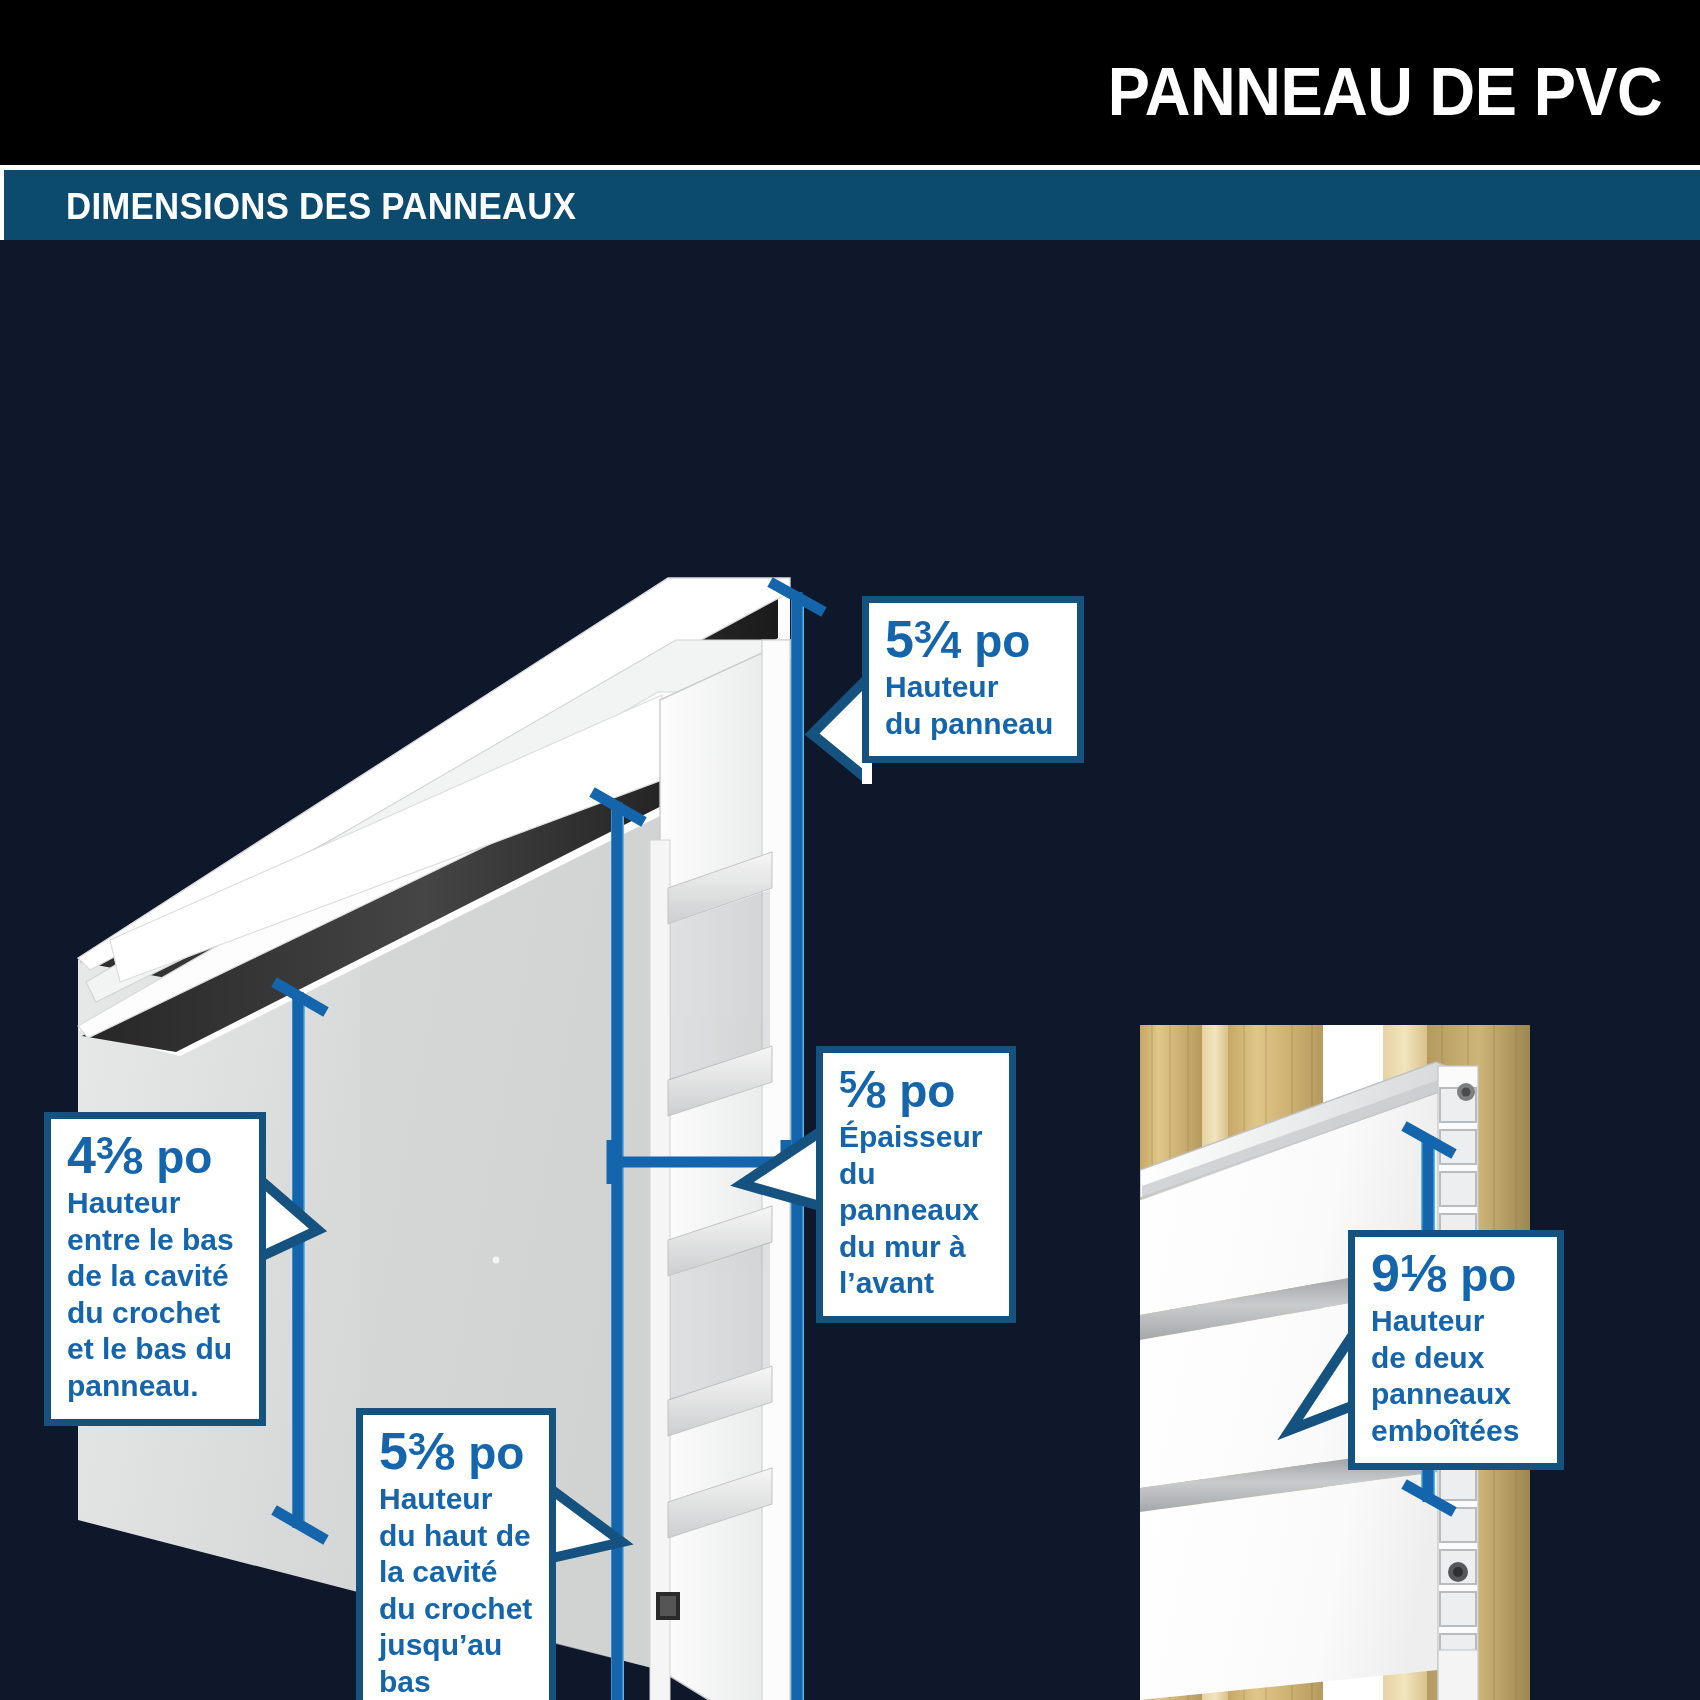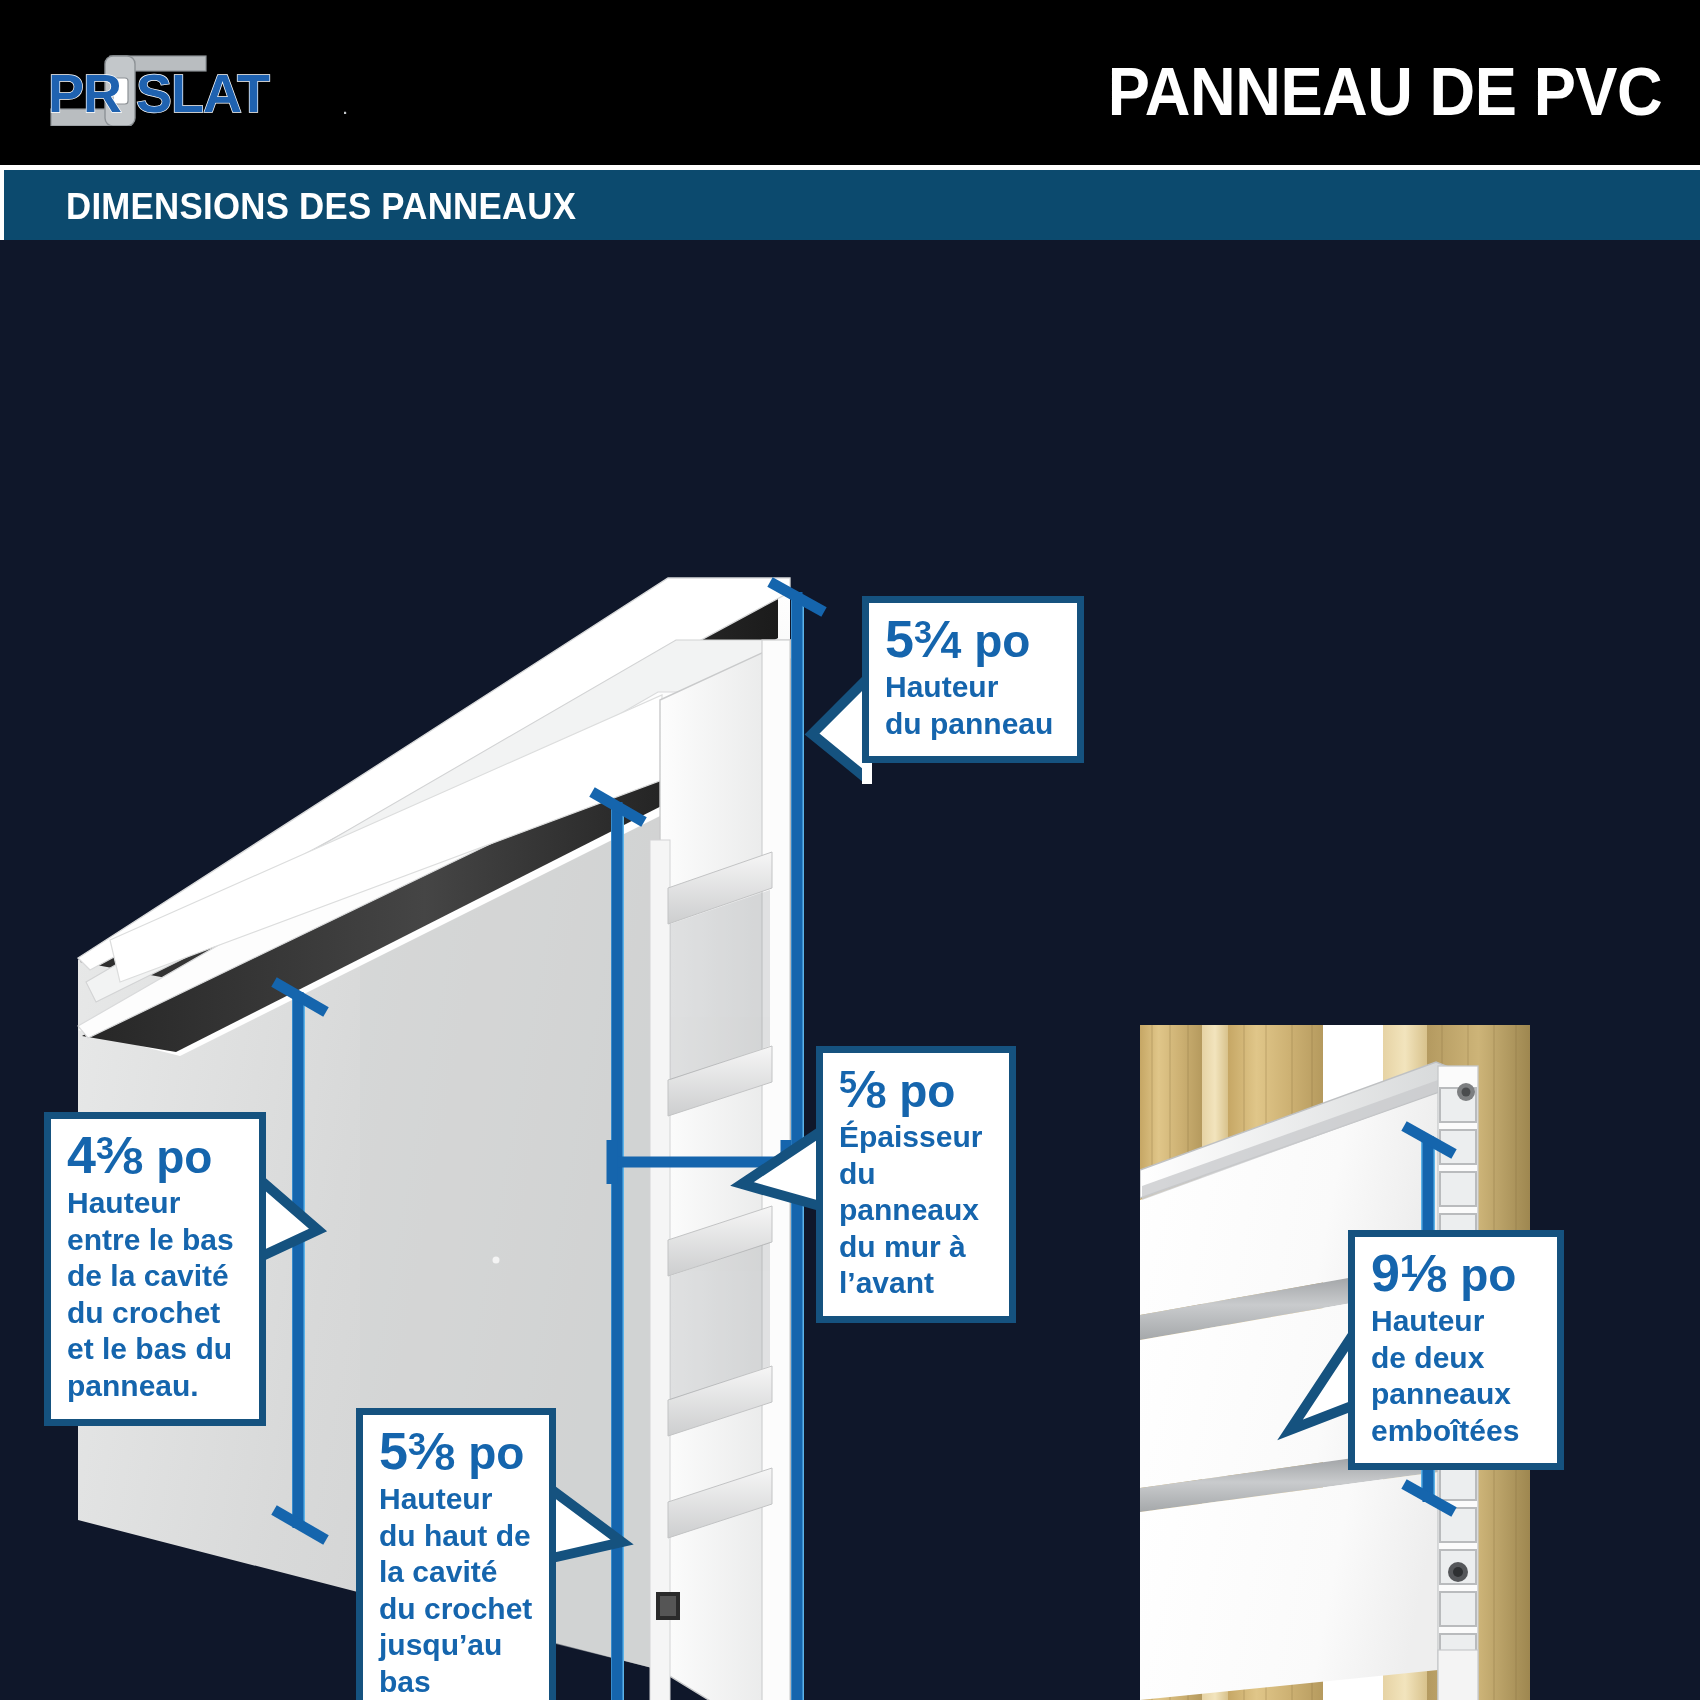--- a/index.html
+++ b/index.html
@@ -110,37 +110,20 @@
   #box-hook-bottom    { left: 44px;   top: 872px;  width: 222px; }
   #box-thickness      { left: 816px;  top: 806px;  width: 200px; }
   #box-hook-top       { left: 356px;  top: 1168px; width: 200px; }
   #box-two-panels     { left: 1348px; top: 990px; width: 216px; }
 </style>
 </head>
 <body>
 
 <div id="header">
 
-  <div id="logo">
-    <svg width="330" height="72" viewBox="0 0 330 72">
-
-      <rect x="62" y="2" width="96" height="15" fill="#b9bdc0"></rect>
-      <rect x="62" y="2" width="96" height="15" fill="none" stroke="#8d9296" stroke-width="1.2"></rect>
-
-      <rect x="3" y="55" width="80" height="17" fill="#b9bdc0"></rect>
-      <rect x="3" y="55" width="80" height="17" fill="none" stroke="#8d9296" stroke-width="1.2"></rect>
-
-      <rect x="57" y="2" width="30" height="70" rx="8" fill="#c3c7ca" stroke="#8d9296" stroke-width="1.4"></rect>
-      <rect x="65" y="24" width="15" height="26" rx="3" fill="#ffffff" stroke="#8d9296" stroke-width="1.2"></rect>
-
-      <text x="0" y="58" font-family="Liberation Sans, sans-serif" font-size="54" font-weight="bold" fill="#1f62b0" stroke="#ffffff" stroke-width="1.4" paint-order="stroke" letter-spacing="-1">PR</text>
-      <text x="88" y="58" font-family="Liberation Sans, sans-serif" font-size="54" font-weight="bold" fill="#1f62b0" stroke="#ffffff" stroke-width="1.4" paint-order="stroke" letter-spacing="-1">SLAT</text>
-      <text x="295" y="60" font-family="Liberation Sans, sans-serif" font-size="15" font-weight="bold" fill="#c3c7ca">.</text>
-    </svg>
-  </div>
 
   <div id="doc-title">PANNEAU DE PVC</div>
 </div>
 
 <div id="subheader">
   <div id="subheader-title">DIMENSIONS DES PANNEAUX</div>
 </div>
 
 <div id="canvas">
 

